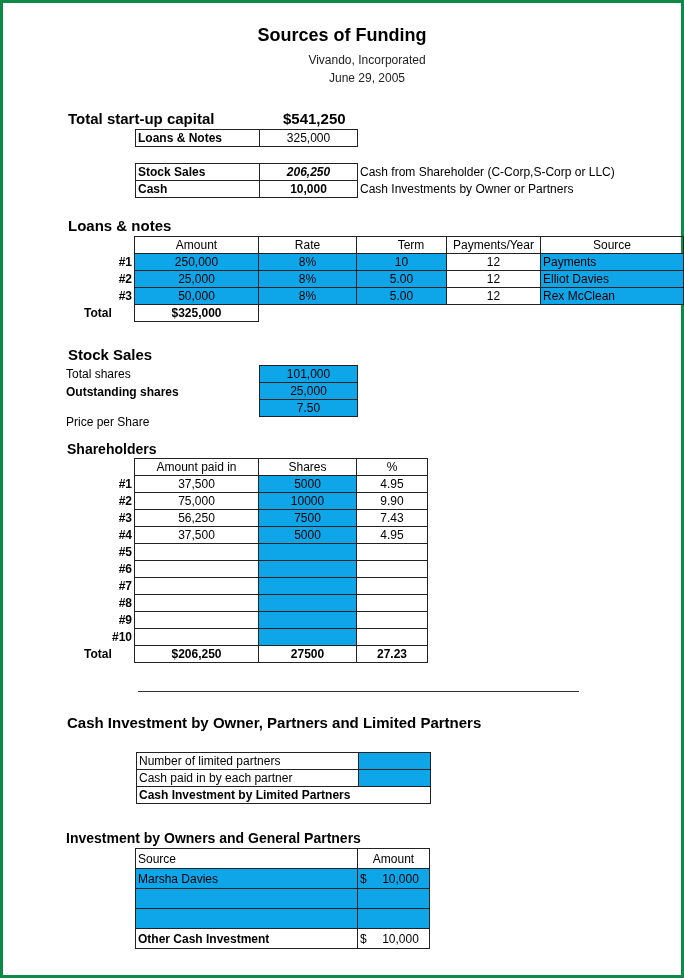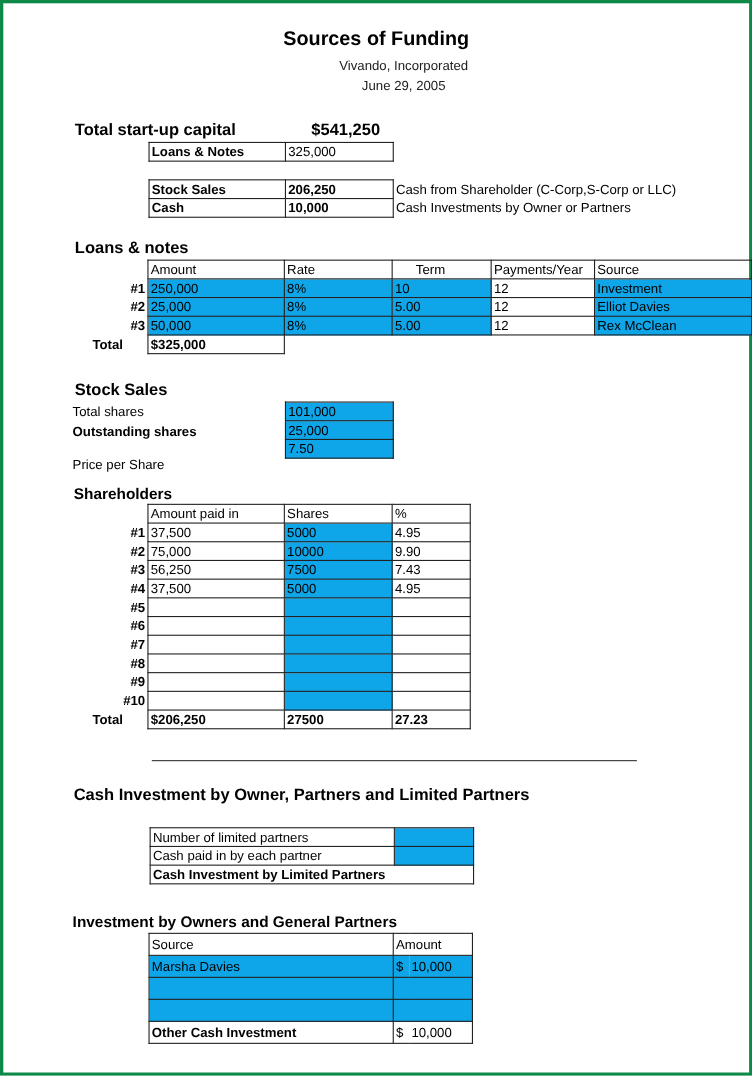--- a/index.html
+++ b/index.html
@@ -7,22 +7,22 @@
   .frame { position:absolute; left:0; top:0; width:678px; height:972px; border:3px solid #0e8a48; }
   .abs { position:absolute; }
   .title { left:0; width:684px; top:25px; text-align:center; font-weight:bold; font-size:18px; }
   .sub { left:0; width:734px; text-align:center; font-size:12px; color:#222; }
   .h2 { font-weight:bold; font-size:15px; }
   .h3 { font-weight:bold; font-size:14px; }
   .lbl { font-size:12px; }
   table { border-collapse:collapse; font-size:12px; }
   td { border:1px solid #222; height:16px; padding:0 2px; line-height:16px; white-space:nowrap; }
   .y { background:#0ea5e9; }
-  .r { text-align:left; }
-  .c { text-align:left; }
+  .r { text-align:center; }
+  .c { text-align:center; }
   .b { font-weight:bold; }
   .nb { border:none; }
   .rowlbl { font-weight:bold; font-size:12px; text-align:right; }
   .hr { left:138px; top:691px; width:441px; height:1px; background:#333; }
 </style>
 </head>
 <body>
 
 <div class="frame"></div>
 
@@ -37,21 +37,21 @@
       <tr>
         <td class="b" style="width:119px;">Loans &amp; Notes</td>
       <td class="r" style="width:93px;">325,000</td>
       </tr>
 </tbody>
   </table>
 <table class="abs" style="left:135px;top:163px;">
   <tbody>
       <tr>
         <td class="b" style="width:119px;">Stock Sales</td>
-      <td class="r b" style="width:93px;">206,250</td>
+      <td class="r b" style="width:93px;font-style:italic;">206,250</td>
       <td class="nb">Cash from Shareholder (C-Corp,S-Corp or LLC)</td>
       </tr>
   <tr>
         <td class="b">Cash</td>
       <td class="r b">10,000</td>
       <td class="nb">Cash Investments by Owner or Partners</td>
       </tr>
 </tbody>
   </table>
 
@@ -65,21 +65,21 @@
     <td class="c" style="width:66px;padding-left:21px;">Term</td>
     <td class="c" style="width:89px;">Payments/Year</td>
     <td class="c" style="width:138px;">Source</td>
   </tr>
   <tr>
     <td class="nb rowlbl">#1</td>
     <td class="y r">250,000</td>
     <td class="y r">8%</td>
     <td class="y r">10</td>
     <td class="r">12</td>
-    <td class="y">Investment</td>
+    <td class="y">Payments</td>
   </tr>
   <tr>
     <td class="nb rowlbl">#2</td>
     <td class="y r">25,000</td>
     <td class="y r">8%</td>
     <td class="y r">5.00</td>
     <td class="r">12</td>
     <td class="y">Elliot Davies</td>
   </tr>
   <tr>

